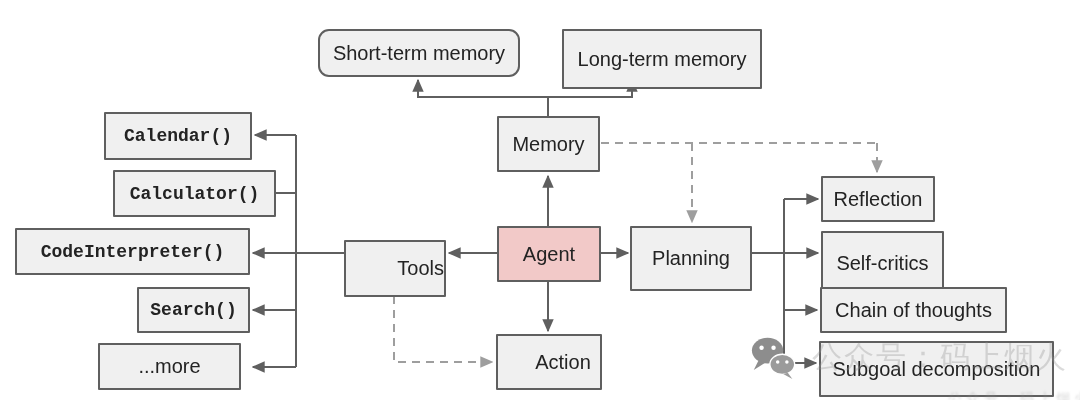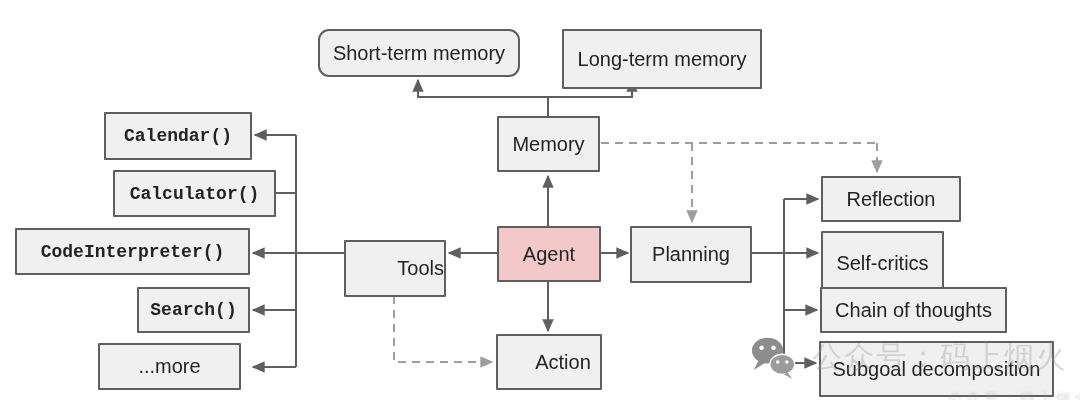--- a/index.html
+++ b/index.html
@@ -90,21 +90,21 @@
   </div>
   <div class="node" style="left:497px;top:116px;width:103px;height:56px;">
     <span>Memory</span>
   </div>
   <div class="node pink" style="left:497px;top:226px;width:104px;height:56px;">
     <span>Agent</span>
   </div>
   <div class="node" style="left:344px;top:240px;width:102px;height:57px;justify-content:flex-end;">
     <span>Tools</span>
   </div>
-  <div class="node" style="left:630px;top:226px;width:122px;height:57px;">
+  <div class="node" style="left:630px;top:226px;width:122px;height:65px;">
     <span>Planning</span>
   </div>
   <div class="node" style="left:496px;top:334px;width:106px;height:56px;padding-left:28px;">
     <span>Action</span>
   </div>
 
   <div class="node mono" style="left:104px;top:112px;width:148px;height:48px;">
     <span>Calendar()</span>
   </div>
   <div class="node mono" style="left:89px;top:170px;width:163px;height:47px;margin-left:24px;">
@@ -113,21 +113,21 @@
   <div class="node mono" style="left:15px;top:228px;width:235px;height:47px;">
     <span>CodeInterpreter()</span>
   </div>
   <div class="node mono" style="left:137px;top:287px;width:113px;height:46px;">
     <span>Search()</span>
   </div>
   <div class="node" style="left:98px;top:343px;width:143px;height:47px;">
     <span>...more</span>
   </div>
 
-  <div class="node" style="left:821px;top:176px;width:140px;height:46px;">
+  <div class="node" style="left:821px;top:176px;width:114px;height:46px;">
     <span>Reflection</span>
   </div>
   <div class="node" style="left:821px;top:231px;width:123px;height:64px;">
     <span>Self-critics</span>
   </div>
   <div class="node" style="left:820px;top:287px;width:187px;height:46px;">
     <span>Chain of thoughts</span>
   </div>
   <div class="node" style="left:819px;top:341px;width:235px;height:56px;">
     <span>Subgoal decomposition</span>

